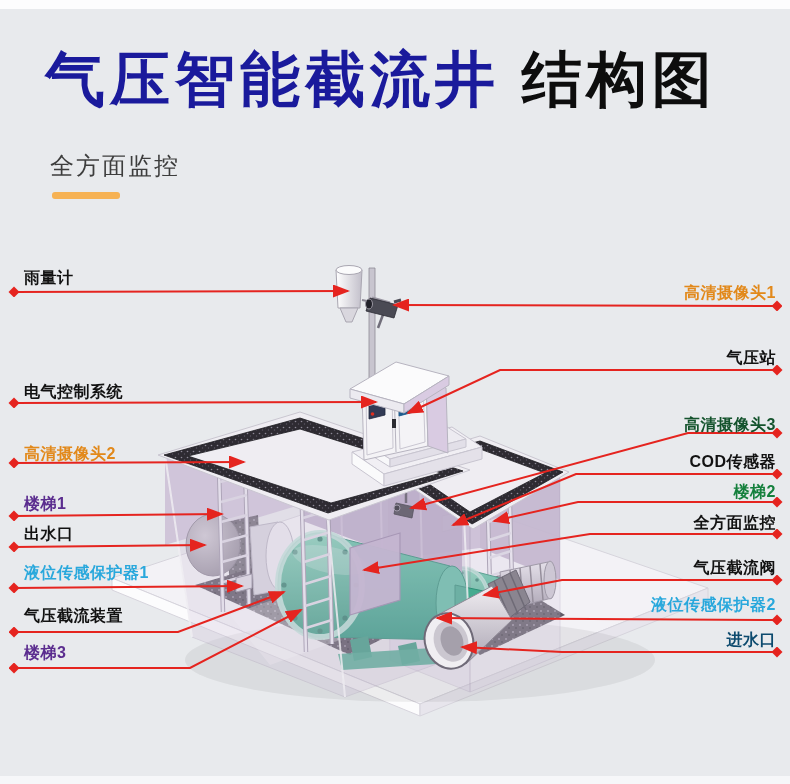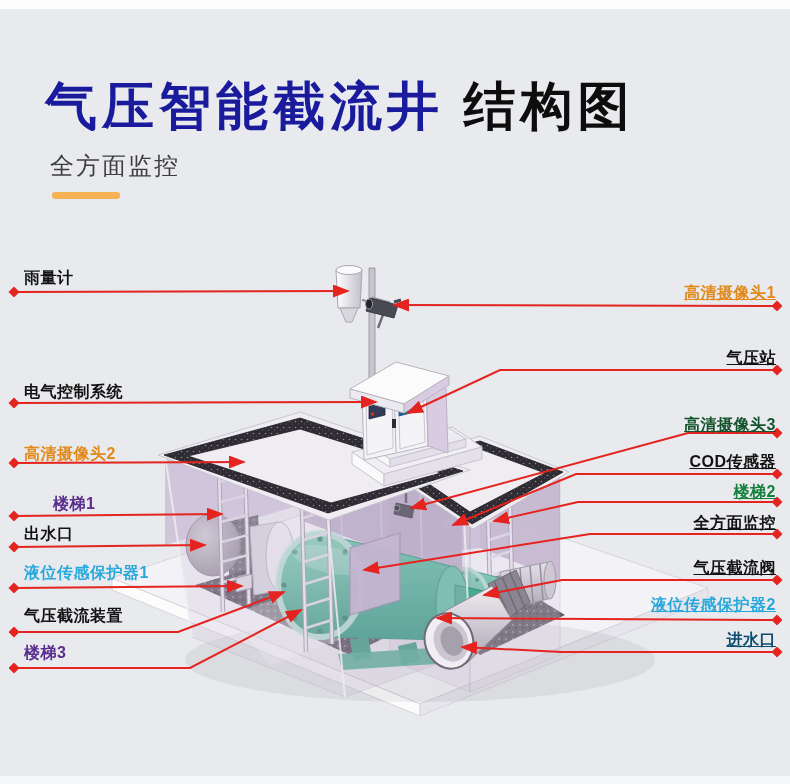--- a/index.html
+++ b/index.html
@@ -4,36 +4,36 @@
 <style>
   html,body{margin:0;padding:0;}
   body{
     width:790px;height:784px;position:relative;overflow:hidden;
     background:#e8eaed;
     font-family:"Liberation Sans","DejaVu Sans",sans-serif;
   }
   .strip-top{position:absolute;left:0;top:0;width:790px;height:9px;background:#fdfdfe;}
   .strip-bottom{position:absolute;left:0;top:776px;width:790px;height:8px;background:#f6f7f9;}
   .page-title{
-    position:absolute;left:45px;top:72px;
-    font-size:52px;font-weight:bold;letter-spacing:5px;white-space:nowrap;
+    position:absolute;left:45px;top:40px;
+    font-size:60px;font-weight:bold;letter-spacing:5px;white-space:nowrap;
   }
   .page-subtitle{
     position:absolute;left:50px;top:150px;
     font-size:24px;letter-spacing:2px;color:#3d3d3d;
   }
   .accent-bar{
     position:absolute;left:52px;top:192px;width:68px;height:7px;
     border-radius:3px;background:#f6b254;
   }
   .lbl{
     position:absolute;font-size:16px;font-weight:bold;white-space:nowrap;
     color:#121212;letter-spacing:0.5px;
   }
-  .lbl.right{text-decoration:underline;}
+  .lbl.right{}
   #scene{position:absolute;left:0;top:0;width:790px;height:784px;}
 </style>
 </head>
 <body>
 
 <div class="strip-top"></div>
 <div class="strip-bottom"></div>
 
 <div class="page-title">
   <span style="color: rgb(26, 26, 156);">气压智能截流井</span><span style="color: rgb(13, 13, 13);"> 结构图</span>
@@ -286,21 +286,21 @@
     <polyline points="777,534 590,534 364,570" marker-start="url(#dm)" marker-end="url(#am)"></polyline>
     <polyline points="777,580 562,580 484,595" marker-start="url(#dm)" marker-end="url(#am)"></polyline>
     <polyline points="777,620 437,618" marker-start="url(#dm)" marker-end="url(#am)"></polyline>
     <polyline points="777,652 562,652 462,647" marker-start="url(#dm)" marker-end="url(#am)"></polyline>
   </g>
 </svg>
 
 <div class="lbl" style="left: 24px; top: 268px; color: rgb(18, 18, 18);">雨量计</div>
 <div class="lbl" style="left: 24px; top: 382px; color: rgb(18, 18, 18);">电气控制系统</div>
 <div class="lbl" style="left: 24px; top: 444px; color: rgb(226, 137, 27);">高清摄像头2</div>
-<div class="lbl" style="left: 24px; top: 494px; color: rgb(91, 45, 143); margin-left: 29px;">楼梯1</div>
+<div class="lbl" style="left: 24px; top: 494px; color: rgb(91, 45, 143);">楼梯1</div>
 <div class="lbl" style="left: 24px; top: 524px; color: rgb(18, 18, 18);">出水口</div>
 <div class="lbl" style="left: 24px; top: 563px; color: rgb(41, 168, 220);">液位传感保护器1</div>
 <div class="lbl" style="left: 24px; top: 606px; color: rgb(18, 18, 18);">气压截流装置</div>
 <div class="lbl" style="left: 24px; top: 643px; color: rgb(91, 45, 143);">楼梯3</div>
 
 <div class="lbl right" style="right: 14px; top: 283px; color: rgb(226, 137, 27);">高清摄像头1</div>
 <div class="lbl right" style="right: 14px; top: 348px; color: rgb(18, 18, 18);">气压站</div>
 <div class="lbl right" style="right: 14px; top: 415px; color: #14532d;">高清摄像头3</div>
 <div class="lbl right" style="right: 14px; top: 452px; color: rgb(18, 18, 18);">COD传感器</div>
 <div class="lbl right" style="right: 14px; top: 482px; color: #15803d;">楼梯2</div>

